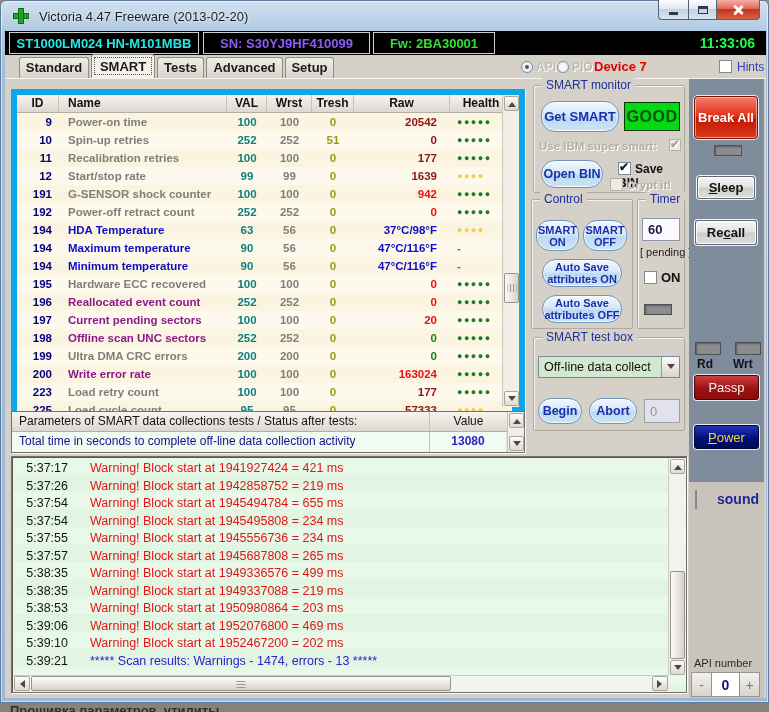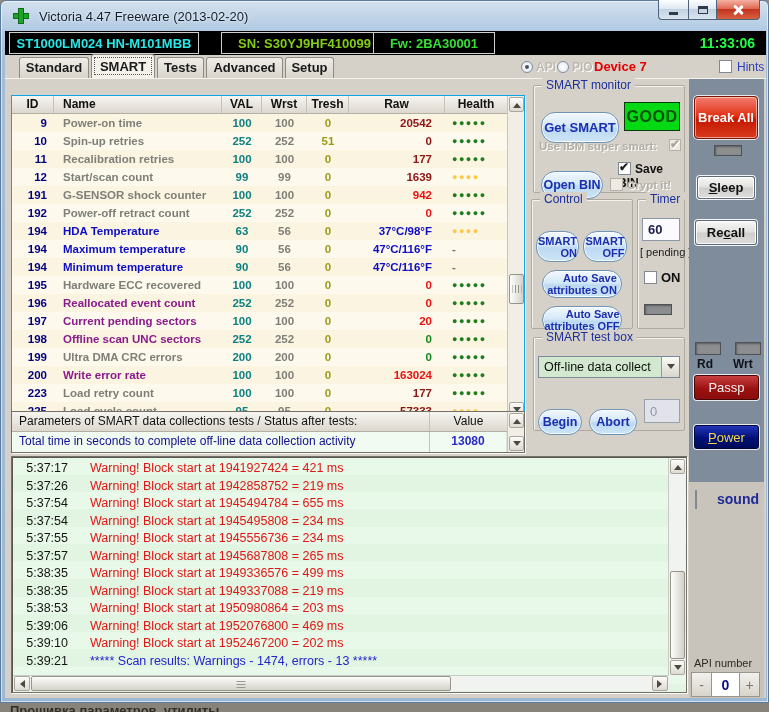--- a/index.html
+++ b/index.html
@@ -34,21 +34,21 @@
   .glyph-max { width:10px; height:8px; border:1px solid #2e3b49; border-top:3px solid #2e3b49; background:transparent; }
   .glyph-close { position:relative; width:12px; height:12px; }
   .glyph-close::before,.glyph-close::after { content:''; position:absolute; left:5px; top:0; width:2.5px; height:12px; background:#fff; border-radius:1px; }
   .glyph-close::before { transform:rotate(45deg); }
   .glyph-close::after { transform:rotate(-45deg); }
   
   .infobar { position:absolute; left:4px; top:30px; width:761px; height:24px; background:#000; }
   .seg { position:absolute; top:1px; height:22px; display:flex; align-items:center; justify-content:center;
          background:#010101; border:1px solid #cfcfcf; font-size:13px; font-weight:bold; white-space:nowrap; overflow:hidden; }
   .seg-model { left:4px;  width:190px; color:#27e7e7; }
-  .seg-sn    { left:216px; width:167px; color:#84cc16; }
+  .seg-sn    { left:198px; width:167px; color:#8b5cf6; }
   .seg-fw    { left:368px; width:122px; color:#35e035; }
   .seg-lba   { left:494px; width:188px; color:#f2e24a; }
   .seg-clock { left:686px; width:73px; color:#1dff45; border:none; font-size:14px; }
   
   .tabbar { position:absolute; left:4px; top:54px; width:761px; height:24px; background:#d5d1c8; border-bottom:1px solid #f6f4ef; }
   .tab { position:absolute; bottom:0; height:21px; line-height:20px; text-align:center;
          background:linear-gradient(#efede8,#d9d5cc); border:1px solid #8f8b80; border-bottom:none;
          border-radius:3px 3px 0 0; font-size:13px; font-weight:bold; color:#1a1a1a; cursor:default; }
   .tab.active { height:24px; line-height:23px; background:#f4f1ea; outline:1px dotted #555; outline-offset:-4px; z-index:2; }
   .t-standard { left:14px;  width:70px; }
@@ -64,33 +64,33 @@
   .lbl-api { left:531px; } .lbl-pio { left:567px; }
   .device-label { position:absolute; left:589px; top:4px; font-size:13px; font-weight:bold; color:#e30000; }
   .hints-box { position:absolute; left:714px; top:5px; }
   .hints-label { position:absolute; left:732px; top:5px; font-size:12px; color:#2d3fbc; }
   
   .cb { width:13px; height:13px; background:#fff; border:1px solid #7f8a95; position:relative; }
   .cb.checked::after { content:'\2714'; position:absolute; left:0px; top:-3px; font-size:12px; color:#1c1c1c; }
   .cb.disabled { background:#eceae3; border-color:#b5b1a7; }
   .cb.disabled.checked::after { color:#a9a59b; }
   .btn-blue { background:linear-gradient(#f2f8fd,#d5e8f8 45%,#bcd9f2 55%,#cde4f6); border:1px solid #6e94b8; border-radius:14px;
-              color:#1b2fae; font-weight:bold; display:flex; align-items:center; justify-content:center; text-align:right;
-              box-shadow:inset 0 0 0 1px rgba(255,255,255,.8); cursor:default; white-space:pre-line;margin-top:11px; }
+              color:#1b2fae; font-weight:bold; display:flex; align-items:center; justify-content:center; text-align:center;
+              box-shadow:inset 0 0 0 1px rgba(255,255,255,.8); cursor:default; white-space:pre-line; }
   .btn-gray { background:linear-gradient(#f7f7f7,#e3e3e1 45%,#cfcecb 55%,#dededd); border:1px solid #5f6a76; border-radius:3px;
               color:#111; font-weight:bold; display:flex; align-items:center; justify-content:center;
               box-shadow:0 0 0 1px #f2f6fa, inset 0 0 0 1px rgba(255,255,255,.85); cursor:default; }
   .led { background:#8b8d8f; border:1px solid #4f5254; box-shadow:inset 1px 1px 2px rgba(0,0,0,.35); }
   .group { position:absolute; border:1px solid #aeaa9e; border-radius:2px; box-shadow:inset 1px 1px 0 #f5f3ee; }
   .group-title { position:absolute; top:-8px; left:8px; background:#d5d1c8; padding:0 4px; font-size:12px; color:#1d2f9b; white-space:nowrap; }
   
   .client { position:absolute; left:4px; top:78px; width:761px; height:619px; background:#d5d1c8; }
   
-  .smart-table { position:absolute; left:6px; top:16px; width:514px; height:324px; background:#fcf5e4;
-                 border:1px solid #0ea5e9; box-shadow:1px 1px 0 #fbfaf7, inset 1px 1px 0 #5a5750; }
+  .smart-table { position:absolute; left:6px; top:10px; width:514px; height:324px; background:#fcf5e4;
+                 border:6px solid #0ea5e9; box-shadow:1px 1px 0 #fbfaf7, inset 1px 1px 0 #5a5750; }
   .thead { display:flex; height:18px; background:linear-gradient(#f7f5f1,#dcd8cf); border-bottom:1px solid #b3afa4; width:495px; }
   .hcell { font-size:12px; font-weight:bold; color:#111; line-height:17px; border-right:1px solid #c6c2b7; text-align:center; }
   .tbody { width:495px; }
   .trow { display:flex; height:18px; line-height:18px; font-size:11.5px; font-weight:bold; background:#fbf4e1; }
   .trow.alt { background:#fdf9ec; }
   .tcell { overflow:hidden; white-space:nowrap; }
   .c-id    { width:42px;  text-align:right; padding-right:7px; color:#00007f; }
   .c-name  { width:168px; padding-left:9px; }
   .c-val   { width:40px;  text-align:center; color:#0d8181; }
   .c-wrst  { width:45px;  text-align:center; color:#7f7f79; }
@@ -292,21 +292,21 @@
               <div class="tcell c-id">11</div>
               <div class="tcell c-name nc-gray">Recalibration retries</div>
               <div class="tcell c-val">100</div>
               <div class="tcell c-wrst">100</div>
               <div class="tcell c-tresh">0</div>
               <div class="tcell c-raw rc-darkred">177</div>
               <div class="tcell c-health dots" style="color: rgb(30, 124, 30);">●●●●●</div>
             </div>
             <div class="trow alt">
               <div class="tcell c-id">12</div>
-              <div class="tcell c-name nc-gray">Start/scan count</div>
+              <div class="tcell c-name nc-gray">Start/stop rate</div>
               <div class="tcell c-val">99</div>
               <div class="tcell c-wrst">99</div>
               <div class="tcell c-tresh">0</div>
               <div class="tcell c-raw rc-darkred">1639</div>
               <div class="tcell c-health dots" style="color: rgb(251, 201, 74);">●●●●</div>
             </div>
             <div class="trow">
               <div class="tcell c-id">191</div>
               <div class="tcell c-name nc-gray">G-SENSOR shock counter</div>
               <div class="tcell c-val">100</div>

